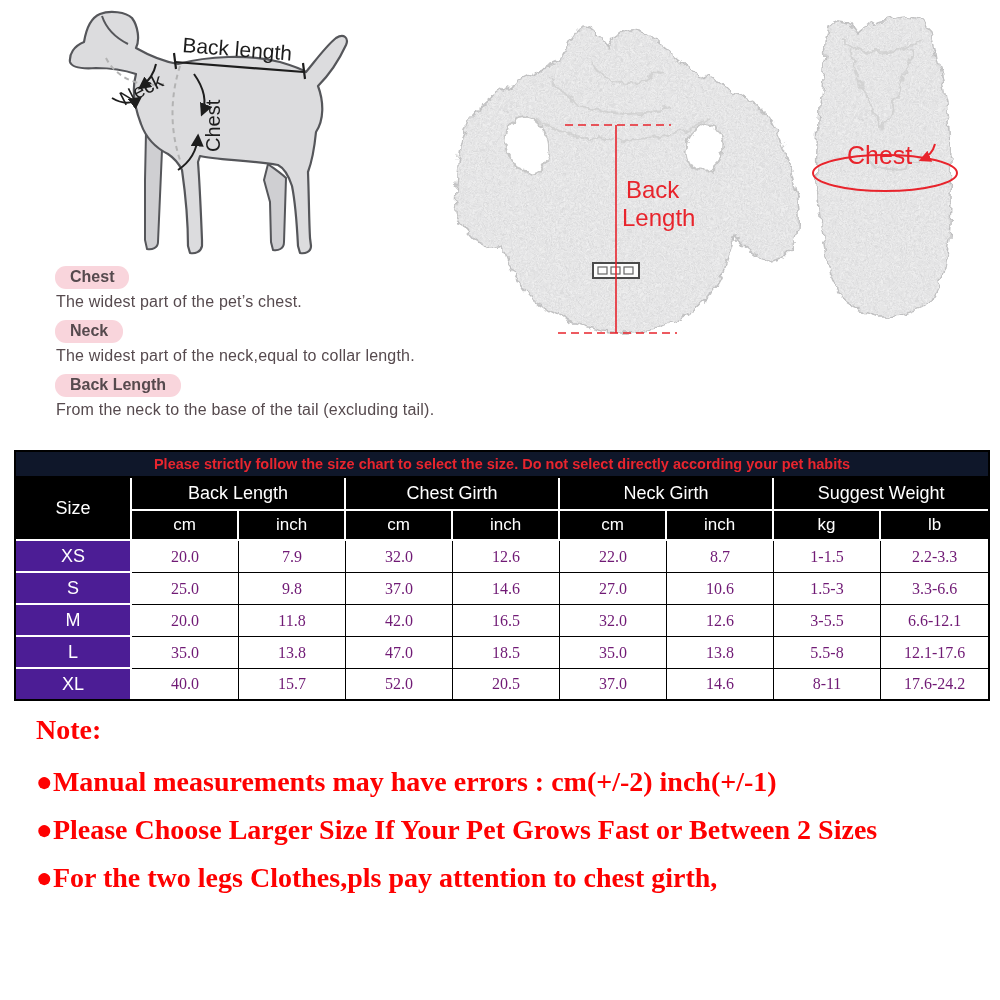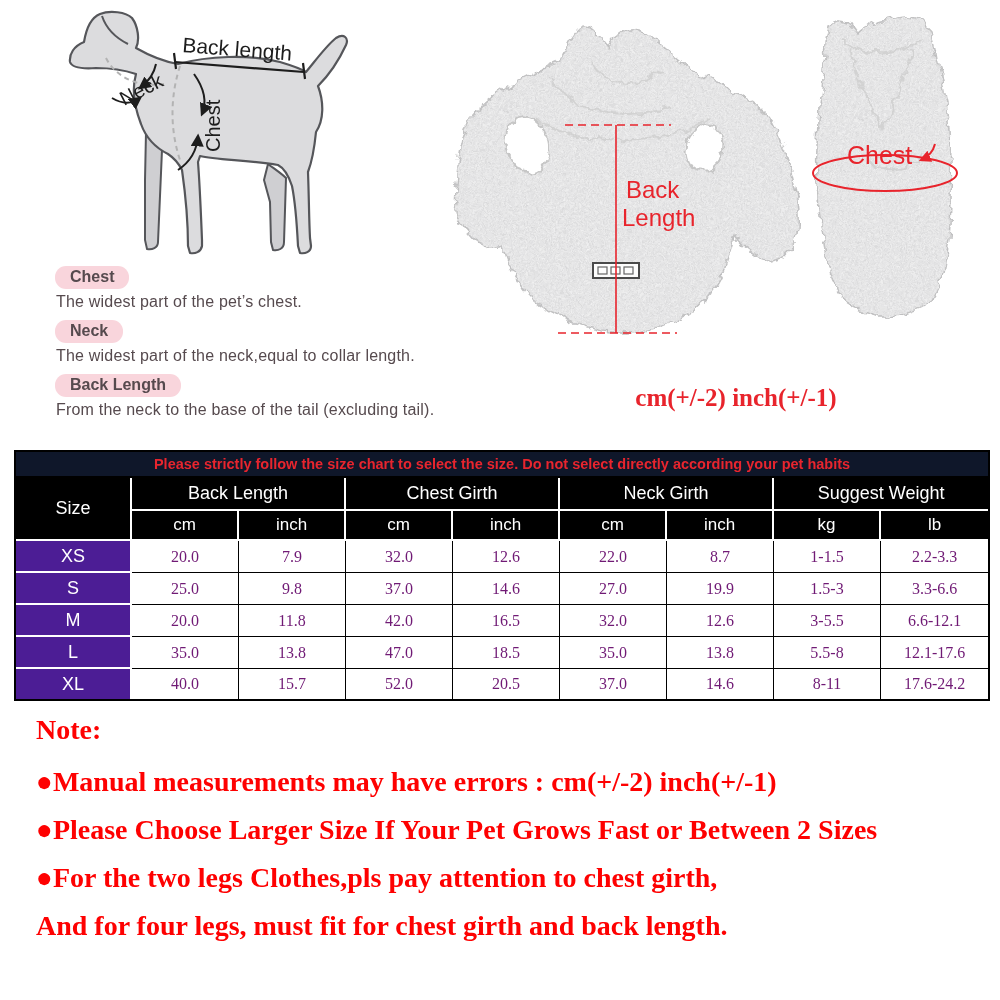--- a/index.html
+++ b/index.html
@@ -168,21 +168,20 @@
       <path fill="none" stroke="#d2d2d2" stroke-width="2" d="M55,40 C62,70 72,95 88,120 C100,95 112,66 118,40 M48,34 C70,48 106,48 126,32 M70,150 C90,168 110,166 128,148"></path>
     </g>
 
     <g class="red-note-svg">
       <ellipse cx="90" cy="165" rx="72" ry="18" fill="none" stroke="#e8242c" stroke-width="2"></ellipse>
       <text x="52" y="156" font-size="25" fill="#e8242c">Chest</text>
       <path d="M140,136 C138,144 133,149 126,152" fill="none" stroke="#e8242c" stroke-width="2" marker-end="url(#arrowR)"></path>
     </g>
   </svg>
 
-  <div class="tolerance">cm(+/-2)  inch(+/-1)</div>
 
   <div class="tablewrap">
     <table class="size-table">
       <colgroup>
         <col style="width:116px">
         <col style="width:107px">
           <col style="width:107px">
           <col style="width:107px">
           <col style="width:107px">
         <col style="width:107px">
@@ -222,21 +221,21 @@
         <td class="dcell">1-1.5</td>
         <td class="dcell">2.2-3.3</td>
       </tr>
       <tr class="r-data">
         <td class="size-label">S</td>
         <td class="dcell">25.0</td>
         <td class="dcell">9.8</td>
         <td class="dcell">37.0</td>
         <td class="dcell">14.6</td>
         <td class="dcell">27.0</td>
-        <td class="dcell">19.9</td>
+        <td class="dcell">10.6</td>
         <td class="dcell">1.5-3</td>
         <td class="dcell">3.3-6.6</td>
       </tr>
       <tr class="r-data">
         <td class="size-label">M</td>
         <td class="dcell">20.0</td>
         <td class="dcell">11.8</td>
         <td class="dcell">42.0</td>
         <td class="dcell">16.5</td>
         <td class="dcell">32.0</td>
@@ -268,16 +267,15 @@
       </tr>
     </tbody>
       </table>
   </div>
 
   <div class="notes">
     <div class="note-title">Note:</div>
     <div class="note-line">●Manual measurements may have errors : cm(+/-2)  inch(+/-1)</div>
     <div class="note-line">●Please Choose Larger Size If Your Pet Grows Fast or Between 2 Sizes</div>
     <div class="note-line">●For the two legs Clothes,pls pay attention to chest girth,</div>
-    <div class="note-line">And for four legs, must fit for chest girth and back length.</div>
   </div>
 
 </div>
 
 </body></html>

